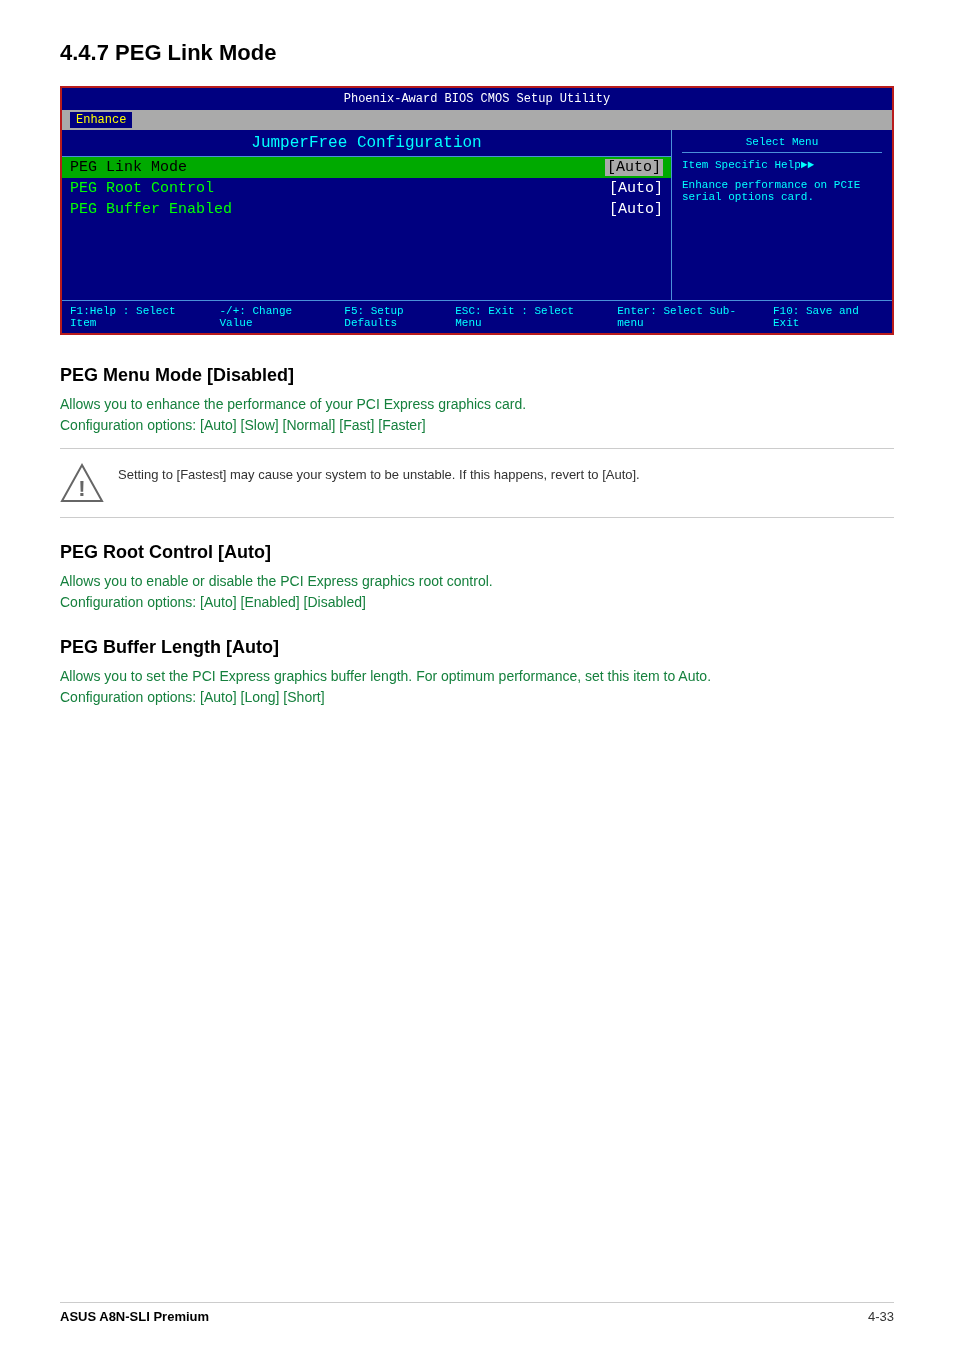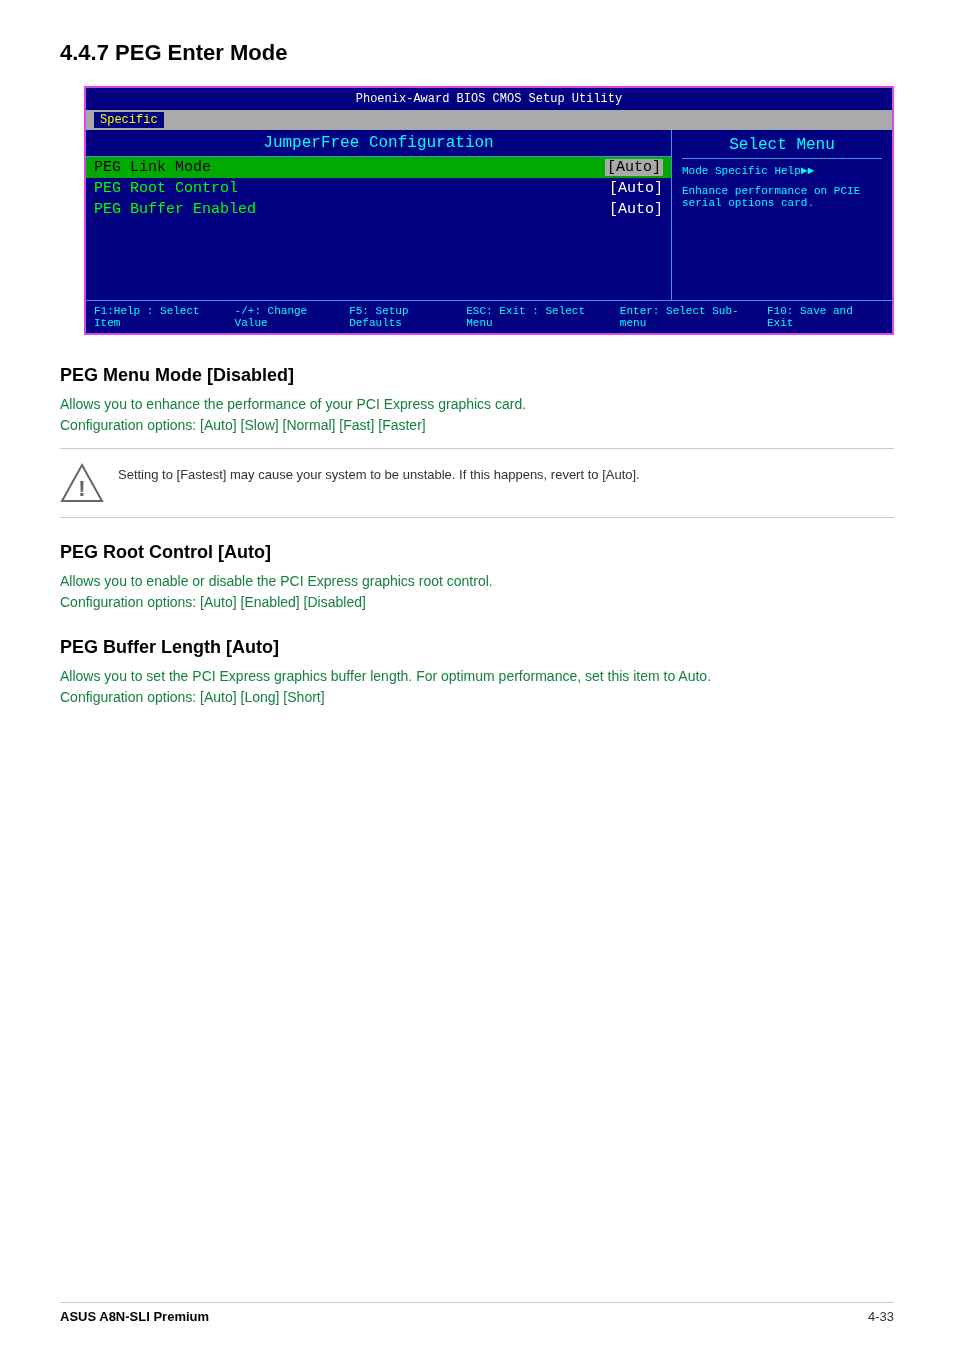--- a/index.html
+++ b/index.html
@@ -15,27 +15,26 @@
 
     .page-title {
       font-size: 22px;
       font-weight: bold;
       margin-bottom: 20px;
       color: #000;
     }
 
     
     .bios-box {
-      border: 2px solid #d946ef;
+      border: 2px solid #b91c1c;
       background: #000080;
       color: #fff;
       font-family: 'Courier New', Courier, monospace;
       font-size: 12px;
       margin-bottom: 30px;
-      margin-left: 24px;
     }
 
     .bios-title-bar {
       background: #000080;
       color: #fff;
       text-align: center;
       padding: 4px;
       font-family: 'Courier New', Courier, monospace;
       font-size: 12px;
     }
@@ -84,21 +83,21 @@
       font-family: 'Courier New', Courier, monospace;
       font-size: 16px;
     }
 
     .bios-right-header {
       text-align: center;
       color: #00ffff;
       border-bottom: 1px solid #4a90d9;
       padding-bottom: 4px;
       margin-bottom: 6px;
-      font-size: 16px;
+      font-size: 11px;
     }
 
     .bios-item {
       display: flex;
       padding: 2px 8px;
       font-family: 'Courier New', Courier, monospace;
       font-size: 15px;
     }
 
     .bios-item.selected {
@@ -135,21 +134,21 @@
       font-family: 'Courier New', Courier, monospace;
       font-size: 11px;
       padding: 4px 8px;
       border-top: 1px solid #4a90d9;
       display: flex;
       justify-content: space-between;
     }
 
     .bios-footer-col {
       display: flex;
-      gap: 4px;
+      gap: 20px;
     }
 
     
     .section {
       margin-bottom: 24px;
     }
 
     .section-title {
       font-size: 18px;
       font-weight: bold;
@@ -198,28 +197,28 @@
       border-top: 1px solid #ccc;
       padding-top: 6px;
     }
 
     .footer-left { font-weight: bold; }
     .footer-right { color: #333; }
   </style>
 </head>
 <body>
 
-<h1 class="page-title">4.4.7  PEG Enter Mode</h1>
+<h1 class="page-title">4.4.7  PEG Link Mode</h1>
 
 <div class="bios-box">
 
   <div class="bios-title-bar">Phoenix-Award BIOS CMOS Setup Utility</div>
 
   <div class="bios-menu-bar">
-    <span class="active-menu">Specific</span>
+    <span class="active-menu">Enhance</span>
   </div>
 
   <div class="bios-content">
 
     <div class="bios-left">
       <div class="bios-section-header">JumperFree Configuration</div>
 
       <div class="bios-item selected">
         <span class="item-label">PEG Link Mode</span>
         <span class="item-value">[Auto]</span>
@@ -231,21 +230,21 @@
       <div class="bios-item">
         <span class="item-label">PEG Buffer Enabled</span>
         <span class="item-value">[Auto]</span>
       </div>
 
       <div class="bios-spacer"></div>
     </div>
 
     <div class="bios-right">
       <div class="bios-right-header">Select Menu</div>
-      <div style="margin-bottom:8px;">Mode Specific Help►►</div>
+      <div style="margin-bottom:8px;">Item Specific Help►►</div>
       <div>Enhance performance on PCIE serial options card.</div>
     </div>
   </div>
 
   <div class="bios-footer">
     <div class="bios-footer-col">
       <span><span>F1:Help</span>&nbsp;<span>: Select Item</span></span>
       <span>-/+: Change Value</span>
       <span>F5: Setup Defaults</span>
     </div>

